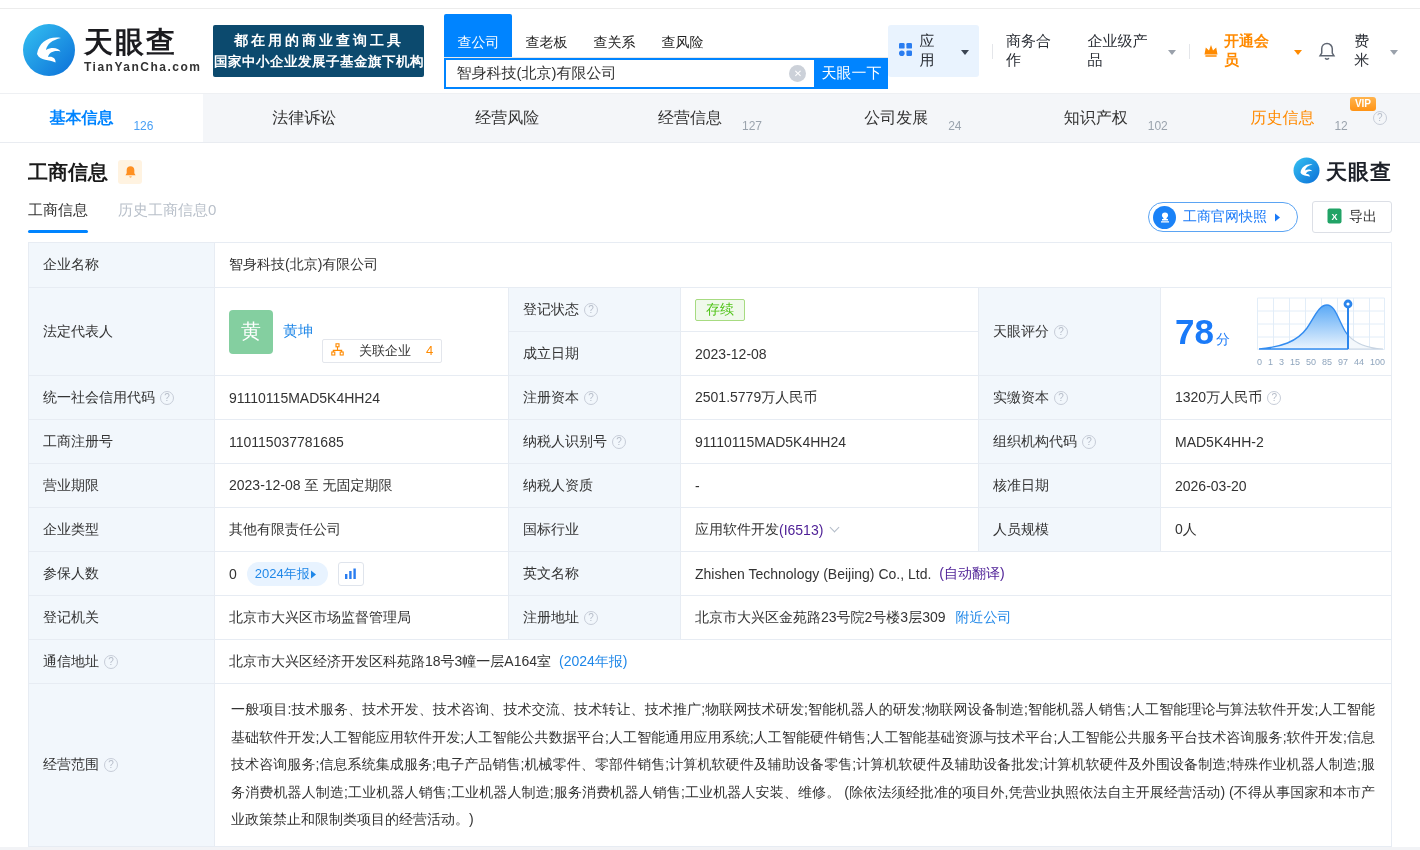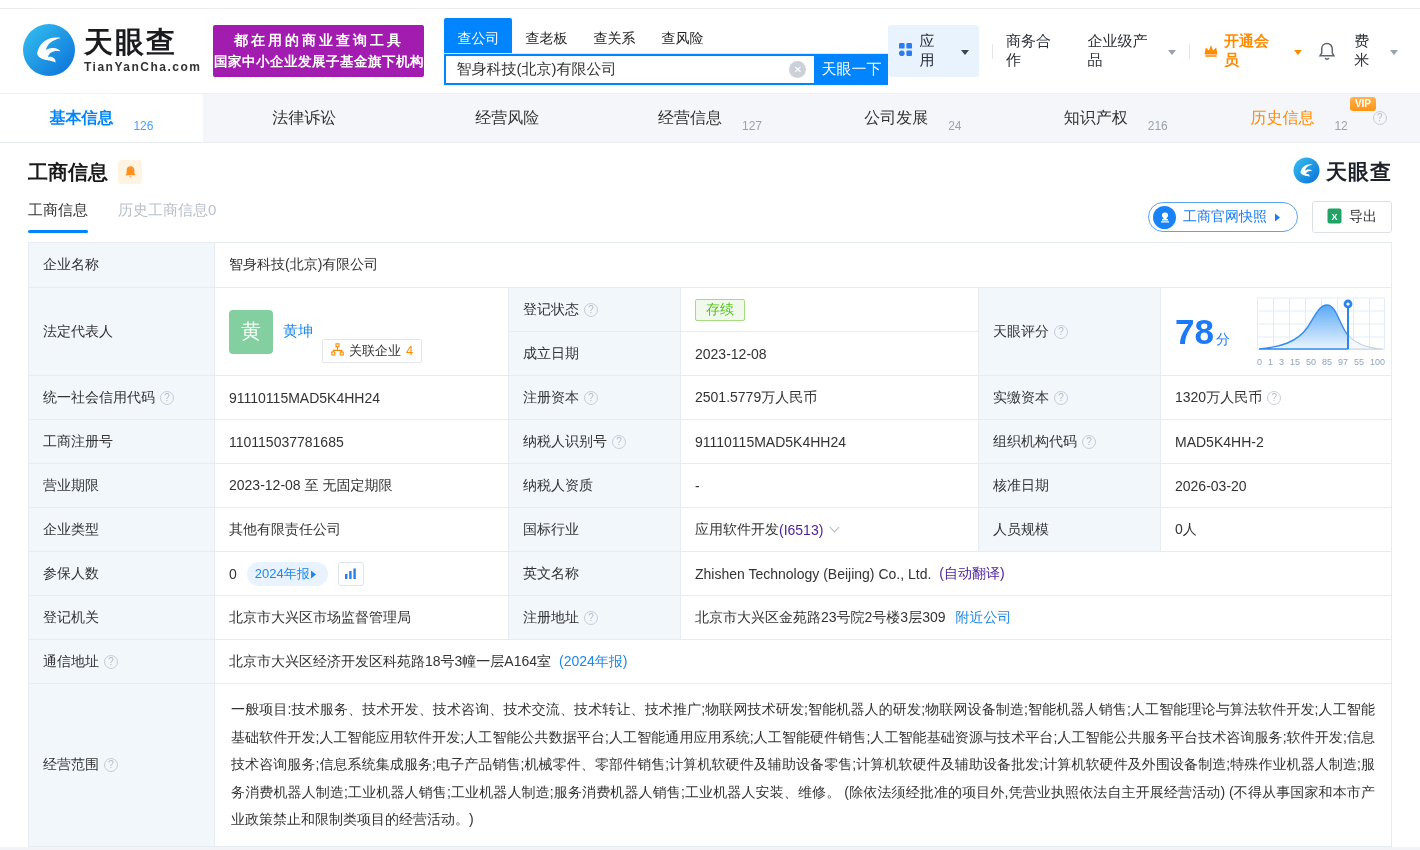--- a/index.html
+++ b/index.html
@@ -5,27 +5,27 @@
   * { box-sizing: border-box; margin: 0; padding: 0; }
   html,body { width:1420px; height:850px; overflow:hidden; background:#fff;
     font-family:"Liberation Sans","DejaVu Sans",sans-serif; color:#333; font-size:14px; }
   .topline { height:9px; border-bottom:1px solid #ececec; }
 
   
   .header { height:84px; display:flex; align-items:center; padding:0 22px; background:#fff; }
   .logo { display:flex; align-items:center; gap:8px; }
   .logo-txt .cn { font-size:29px; font-weight:700; color:#1b1b1f; letter-spacing:2px; line-height:1; }
   .logo-txt .en { font-size:12px; color:#333; letter-spacing:1.5px; margin-top:3px; font-weight:700; }
-  .promo { margin-left:12px; width:212px; height:52px; background:#a21caf; border-radius:2px;
+  .promo { margin-left:12px; width:212px; height:52px; background:#0c4a6e; border-radius:2px;
     color:#fff; font-weight:700; display:flex; flex-direction:column; justify-content:center; align-items:center; }
   .promo .l1 { font-size:14px; letter-spacing:3px; }
   .promo .l2 { font-size:13.5px; letter-spacing:.5px; margin-top:3px; }
   .search { margin-left:20px; width:446px; }
   .stabs { display:flex; border-bottom:1px solid #e7e7e7; }
-  .stab { padding:12px 13px 5px; font-size:14px; color:#222; cursor:pointer;font-family:Liberation Mono, monospace; }
+  .stab { padding:20px 13px 5px; font-size:14px; color:#222; cursor:pointer;font-family:Liberation Mono, monospace; }
   .stab.active { background:#0084ff; color:#fff; border-radius:2px 2px 0 0; }
   .srow { display:flex; height:31px; }
   .sinput { flex:1; border:2px solid #0084ff; border-right:none; display:flex; align-items:center; padding:0 8px 0 10px; }
   .sinput input { border:none; outline:none; flex:1; font-size:15px; color:#333; font-family:inherit; background:transparent; }
   .clear { width:17px; height:17px; border-radius:50%; background:#ccd1d9; color:#fff; font-size:10px;
     display:flex; align-items:center; justify-content:center; flex:none; cursor:pointer; }
   .sbtn { width:74px; background:#0084ff; color:#fff; font-size:15px; display:flex; align-items:center; justify-content:center; cursor:pointer; border:none; }
   .hright { margin-left:auto; display:flex; align-items:center; font-size:15px; color:#2b2f36; }
   .chip { background:#e9f3fe; border-radius:3px; padding:7px 10px; display:flex; align-items:center; gap:6px; cursor:pointer; }
   .divider { width:1px; height:15px; background:#e4e6ea; margin:0 13px; }
@@ -71,21 +71,21 @@
   .lab { background:#f2f7fc; }
   .bl { border-left:1px solid #e7ecf3; }
   .bt { border-top:1px solid #e7ecf3; }
   .q { width:14px; height:14px; border:1px solid #c7cdd8; border-radius:50%; color:#b6bdc9; font-size:10px;
     line-height:12px; text-align:center; display:inline-block; margin-left:5px; flex:none; cursor:pointer; }
   .avatar { width:44px; height:44px; border-radius:4px; background:#84cfa0; color:#fff; font-size:20px;
     display:flex; align-items:center; justify-content:center; flex:none; }
   .link { color:#1f87e8; cursor:pointer; }
   .rep-name { font-size:15px; margin:0 9px 0 10px; }
   .rel-badge { display:inline-flex; align-items:center; height:24px; border:1px solid #e3e6ec; border-radius:2px;
-    padding:0 8px; gap:5px; font-size:13px; color:#333; cursor:pointer; background:#fff;margin-top:38px; }
+    padding:0 8px; gap:15px; font-size:13px; color:#333; cursor:pointer; background:#fff;margin-top:38px; }
   .rel-badge .num { color:#ff8a00; }
   .status-badge { color:#52c41a; background:#f0f9eb; border:1px solid #a7db81; border-radius:2px; padding:1px 10px; font-size:14px; }
   .score-cell { gap:20px; padding-right:6px; }
   .score-num { font-size:35px; font-weight:700; color:#1a7af8; line-height:1; }
   .score-unit { font-size:14px; color:#1a7af8; margin-left:2px; }
   .curve-wrap { margin-left:auto; width:128px; }
   .ticks { display:flex; justify-content:space-between; font-size:9px; color:#8fa5bd; margin-top:1px; }
   .muted-txt { color:#4c1d95; }
   .chev { display:inline-block; width:7px; height:7px; border-right:1.5px solid #b3bcc8; border-bottom:1.5px solid #b3bcc8;
     transform:rotate(45deg); margin-left:8px; margin-top:-4px; cursor:pointer; }
@@ -200,21 +200,21 @@
   <div class="ntab">
     <span>经营信息</span>
       <span class="cnt">127</span>
   </div>
   <div class="ntab">
     <span>公司发展</span>
       <span class="cnt">24</span>
   </div>
   <div class="ntab">
     <span>知识产权</span>
-      <span class="cnt">216</span>
+      <span class="cnt">102</span>
   </div>
   <div class="ntab vip-tab">
     <span class="vip-badge">VIP</span>
     <span>历史信息</span>
     <span class="cnt">12</span>
     <span class="q">?</span>
   </div>
 </div>
 
 <div class="content">
@@ -333,21 +333,21 @@
             <circle cx="91" cy="7" r="1.6" fill="#fff"></circle>
         </svg>
         <span class="ticks">
           <span>0</span>
             <span>1</span>
             <span>3</span>
             <span>15</span>
             <span>50</span>
             <span>85</span>
             <span>97</span>
-            <span>55</span>
+            <span>44</span>
             <span>100</span>
         </span>
       </span>
     </div>
     <div class="cell lab bl bt" style="grid-row:3;grid-column:3">
         <span>成立日期</span>
       </div>
     <div class="cell bl bt" style="grid-row:3;grid-column:4">
         <span>2023-12-08</span>
       </div>

